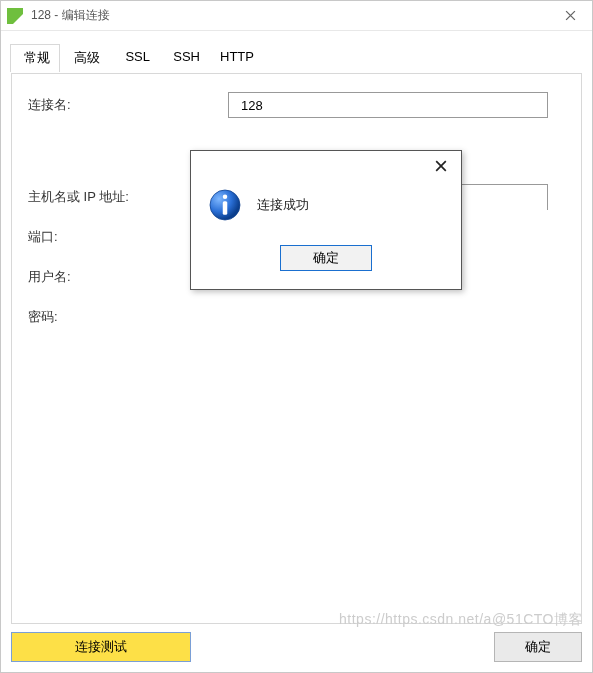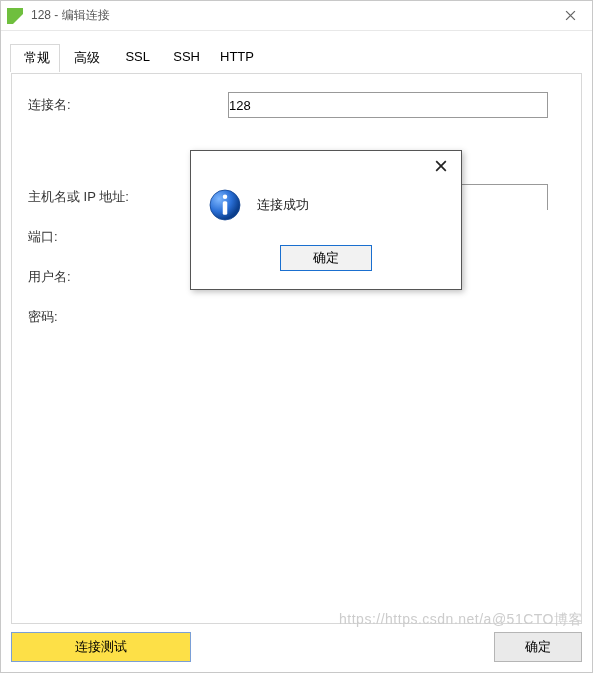--- a/index.html
+++ b/index.html
@@ -21,21 +21,21 @@
   .tabs-wrap-inner { flex:1; border: 1px solid #d8d8d8; position: relative; display:flex; flex-direction:column; }
   .tabstrip { display: flex; height: 28px; position: relative; top: -1px; margin-left: -1px; }
   .tab { padding: 4px 9px; font-size: 13px; color: #000000; border: 1px solid transparent; border-bottom: none; background: transparent; cursor: default; min-width: 50px; text-align: right; }
   .tab.active { background: #fff; border-color: #d8d8d8; position: relative; }
   .tab.active::after { content:""; position:absolute; left:0; right:0; bottom:-1px; height:2px; background:#fff; }
 
   .panel { flex: 1; padding: 18px 16px; font-size: 13px; color: #333; position: relative; }
   .form-row { display: flex; align-items: center; margin-bottom: 44px; height: 26px; }
   .form-row.tight { margin-bottom: 14px; }
   .form-label { width: 200px; }
-  .form-input { width: 320px; height: 26px; border: 1px solid #999; padding: 2px 0; font-size: 13px; }
+  .form-input { width: 320px; height: 26px; border: 1px solid #999; padding: 2px 12px; font-size: 13px; }
   .stub-input { width: 320px; height: 26px; border: 1px solid #999; border-bottom: none; }
 
   .button-bar { display: flex; padding: 8px 10px 10px 10px; gap: 8px; }
   .spacer { flex: 1; }
   .btn { height: 30px; border: 1px solid #b5b5b5; background: #eaeaea; font-size: 13px; cursor: default; display: inline-flex; align-items: center; justify-content: center; }
   .btn.wide { width: 180px; border-color: #7a9fd6; background: #fde047; }
   .btn.std { width: 88px; }
 
   
   .modal { position: absolute; left: 190px; top: 150px; width: 272px; border: 1px solid #555; background: #fff; box-shadow: 2px 2px 6px rgba(0,0,0,0.25); }

